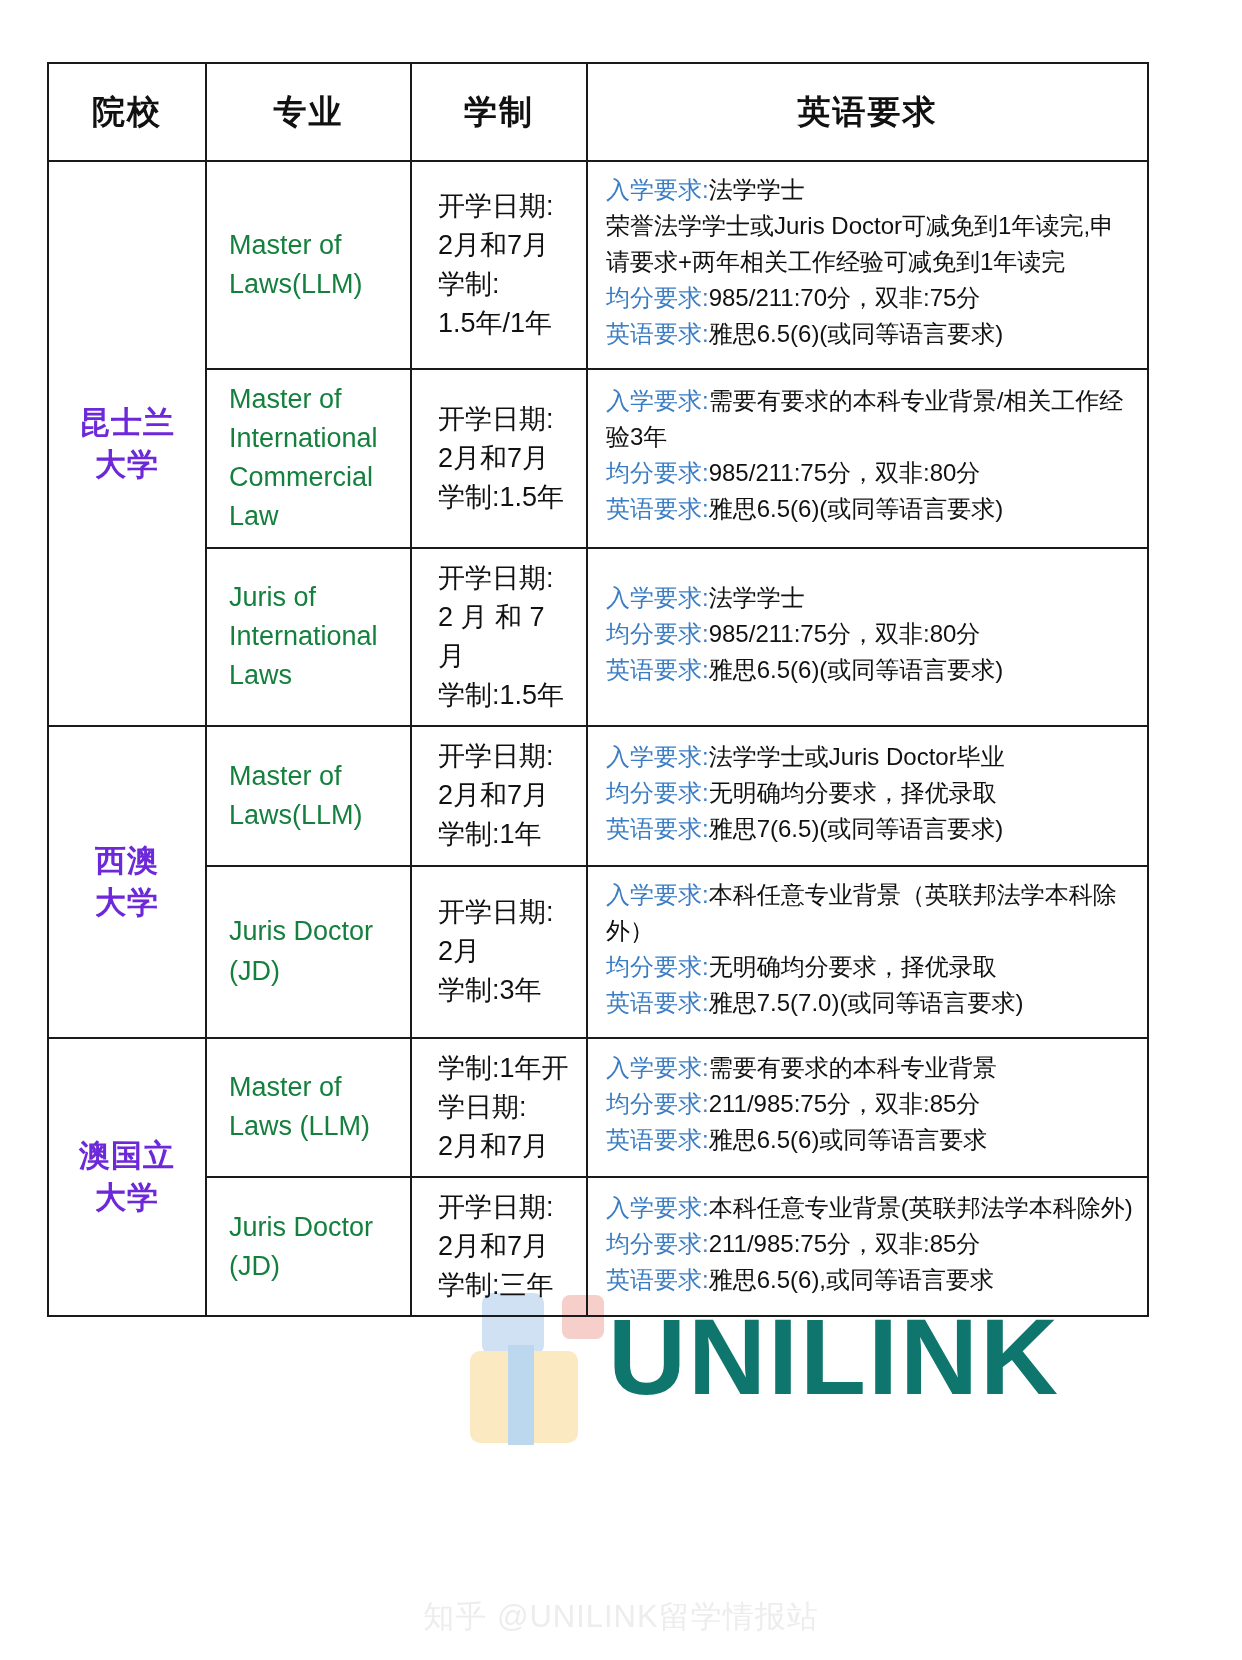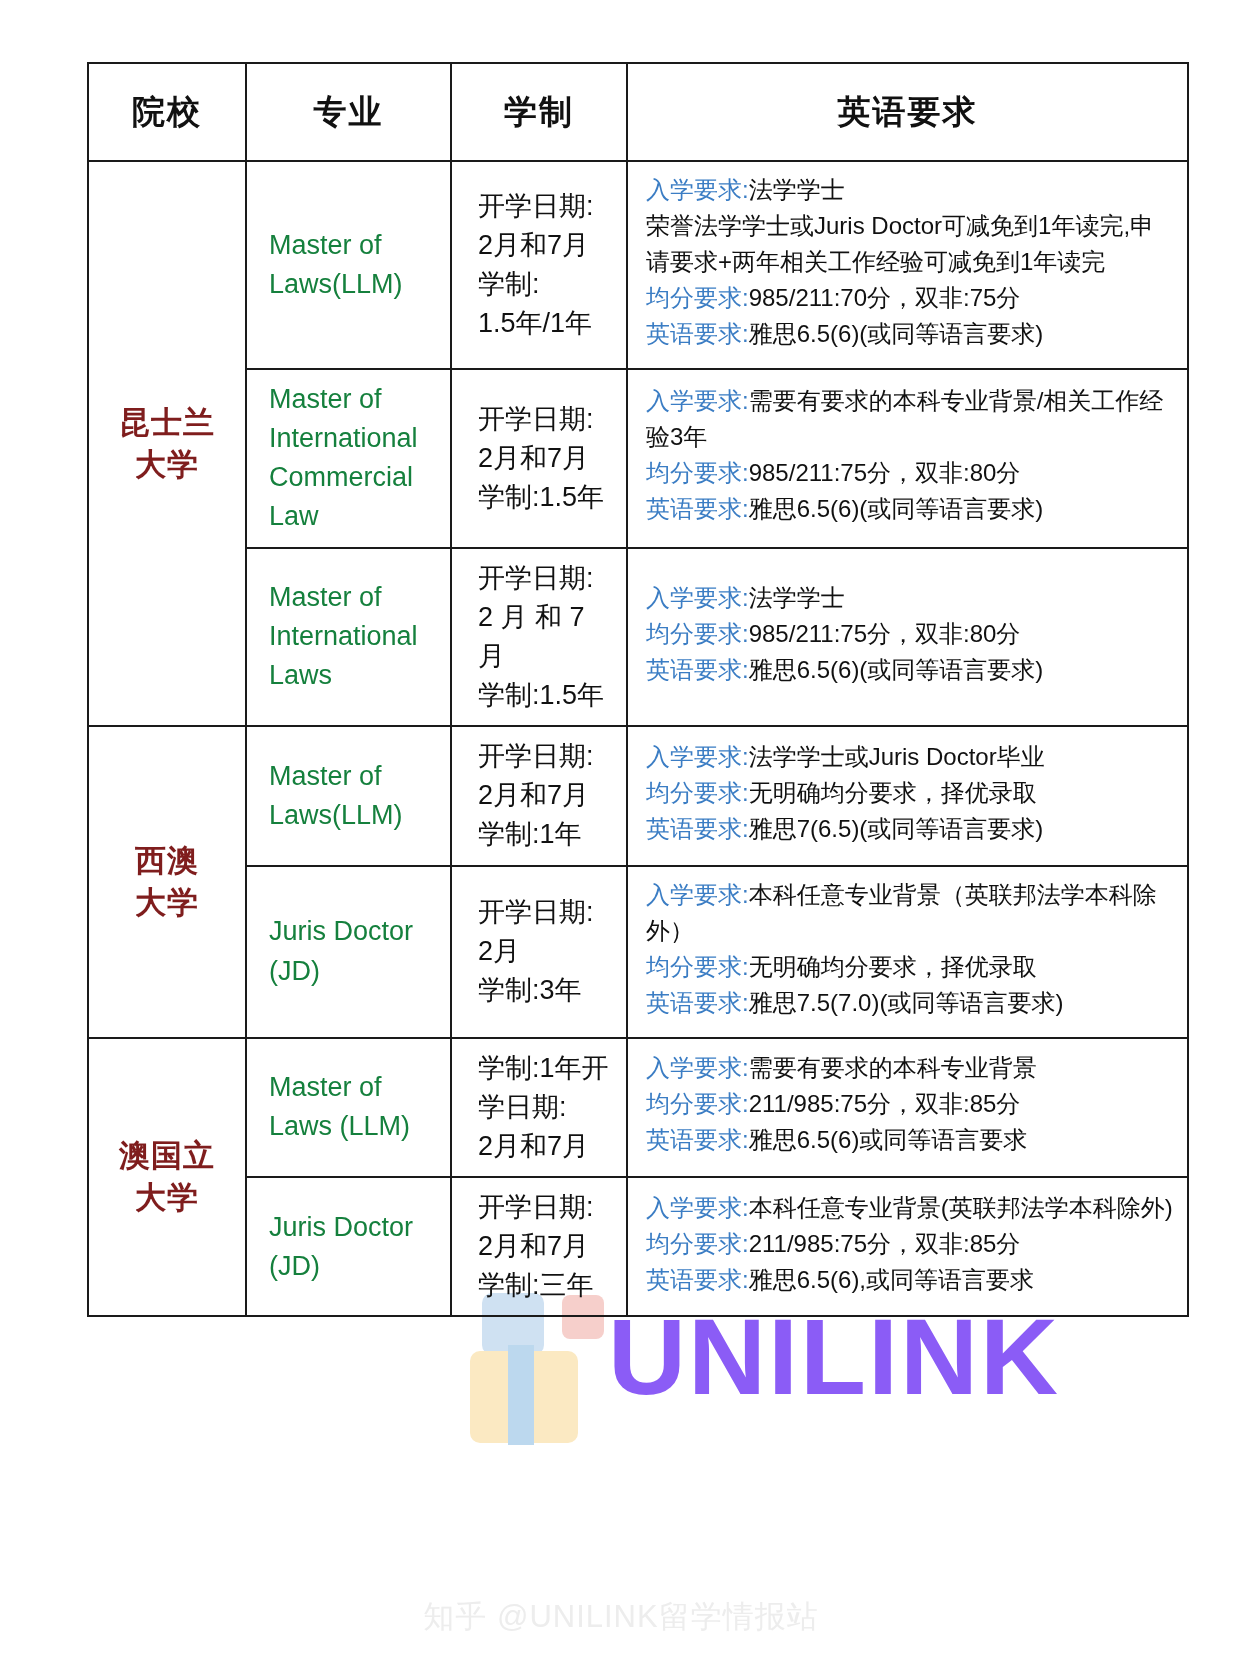--- a/index.html
+++ b/index.html
@@ -59,21 +59,21 @@
     width: 26px; height: 100px;
     background: #bcd8ee;
   }
   .wm-text {
     position: absolute;
     left: 138px;
     top: 28px;
     font-size: 108px;
     font-weight: 700;
     letter-spacing: 2px;
-    color: #8b5cf6;
+    color: #0f766e;
     font-family: "Liberation Sans", sans-serif;
     line-height: 1;
   }
 
   
   #req-table-wrap {
     position: absolute;
     left: 47px;
     top: 62px;
     width: 1100px;
@@ -86,21 +86,20 @@
     background: transparent;
   }
   table.req-table td, table.req-table th {
     border: 2px solid #1a1a1a;
     vertical-align: middle;
     background: transparent;
   }
   
   table.req-table {
     outline: none;
-    margin-left: 40px;
   }
   .col-uni   { width: 158px; }
   .col-major { width: 205px; }
   .col-dur   { width: 176px; }
   .col-req   { width: 561px; }
 
   thead th {
     background: #fada64;
     height: 94px;
     text-align: center;
@@ -108,21 +107,21 @@
     font-weight: 700;
     color: #111;
     letter-spacing: 2px;
     border: 2px solid #1a1a1a;
   }
 
   td.uni-cell {
     text-align: center;
     font-size: 31px;
     font-weight: 700;
-    color: #7f1d1d;
+    color: #6d28d9;
     line-height: 1.35;
     letter-spacing: 1px;
   }
   td.major-cell {
     font-size: 27px;
     color: #15803d;
     line-height: 1.45;
     padding: 10px 0 10px 22px;
     vertical-align: middle;
   }
@@ -204,21 +203,21 @@
         <tr>
           <td class="major-cell">Master of International Commercial Law</td>
           <td class="dur-cell">开学日期:<br>2月和7月<br>学制:1.5年</td>
           <td class="req-cell">
             <div class="req-line"><span class="lbl">入学要求:</span>需要有要求的本科专业背景/相关工作经验3年</div>
             <div class="req-line"><span class="lbl">均分要求:</span>985/211:75分，双非:80分</div>
             <div class="req-line"><span class="lbl">英语要求:</span>雅思6.5(6)(或同等语言要求)</div>
           </td>
         </tr>
         <tr>
-          <td class="major-cell">Master of International Laws</td>
+          <td class="major-cell">Juris of International Laws</td>
           <td class="dur-cell">开学日期:<br>2 月 和 7 月<br>学制:1.5年</td>
           <td class="req-cell">
             <div class="req-line"><span class="lbl">入学要求:</span>法学学士</div>
             <div class="req-line"><span class="lbl">均分要求:</span>985/211:75分，双非:80分</div>
             <div class="req-line"><span class="lbl">英语要求:</span>雅思6.5(6)(或同等语言要求)</div>
           </td>
         </tr>
         <tr>
           <td class="uni-cell" rowspan="2">西澳<br>大学</td>
           <td class="major-cell">Master of Laws(LLM)</td>

